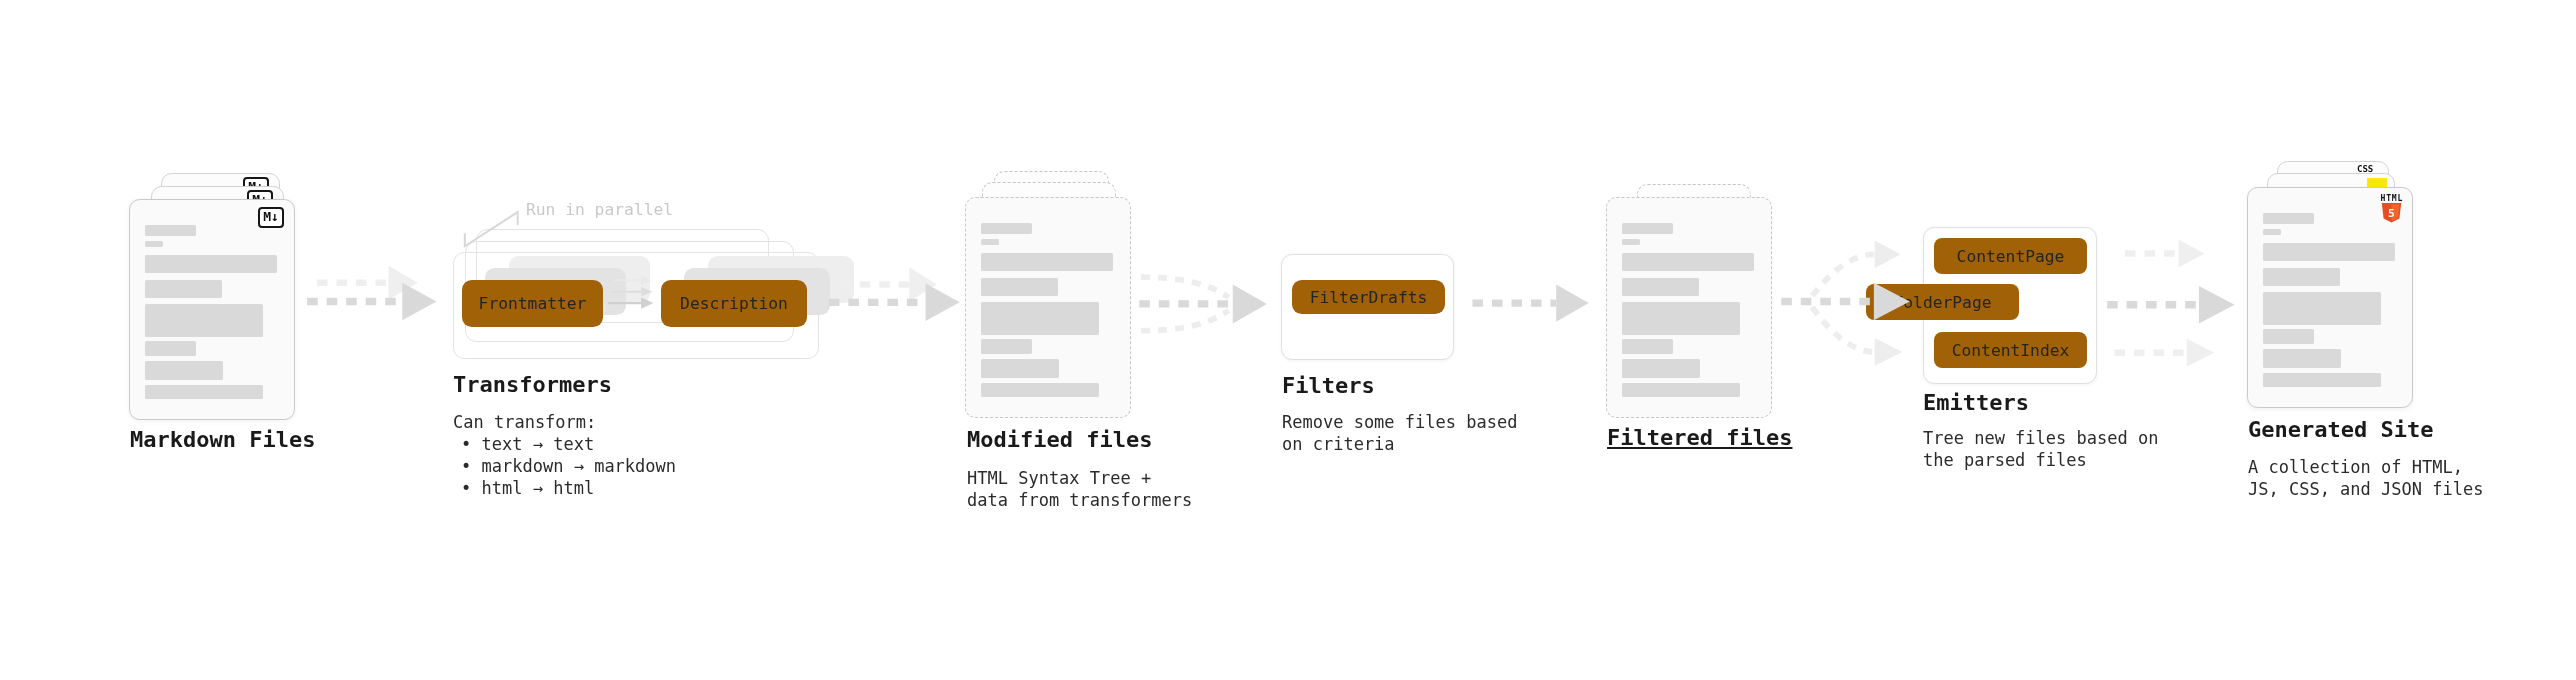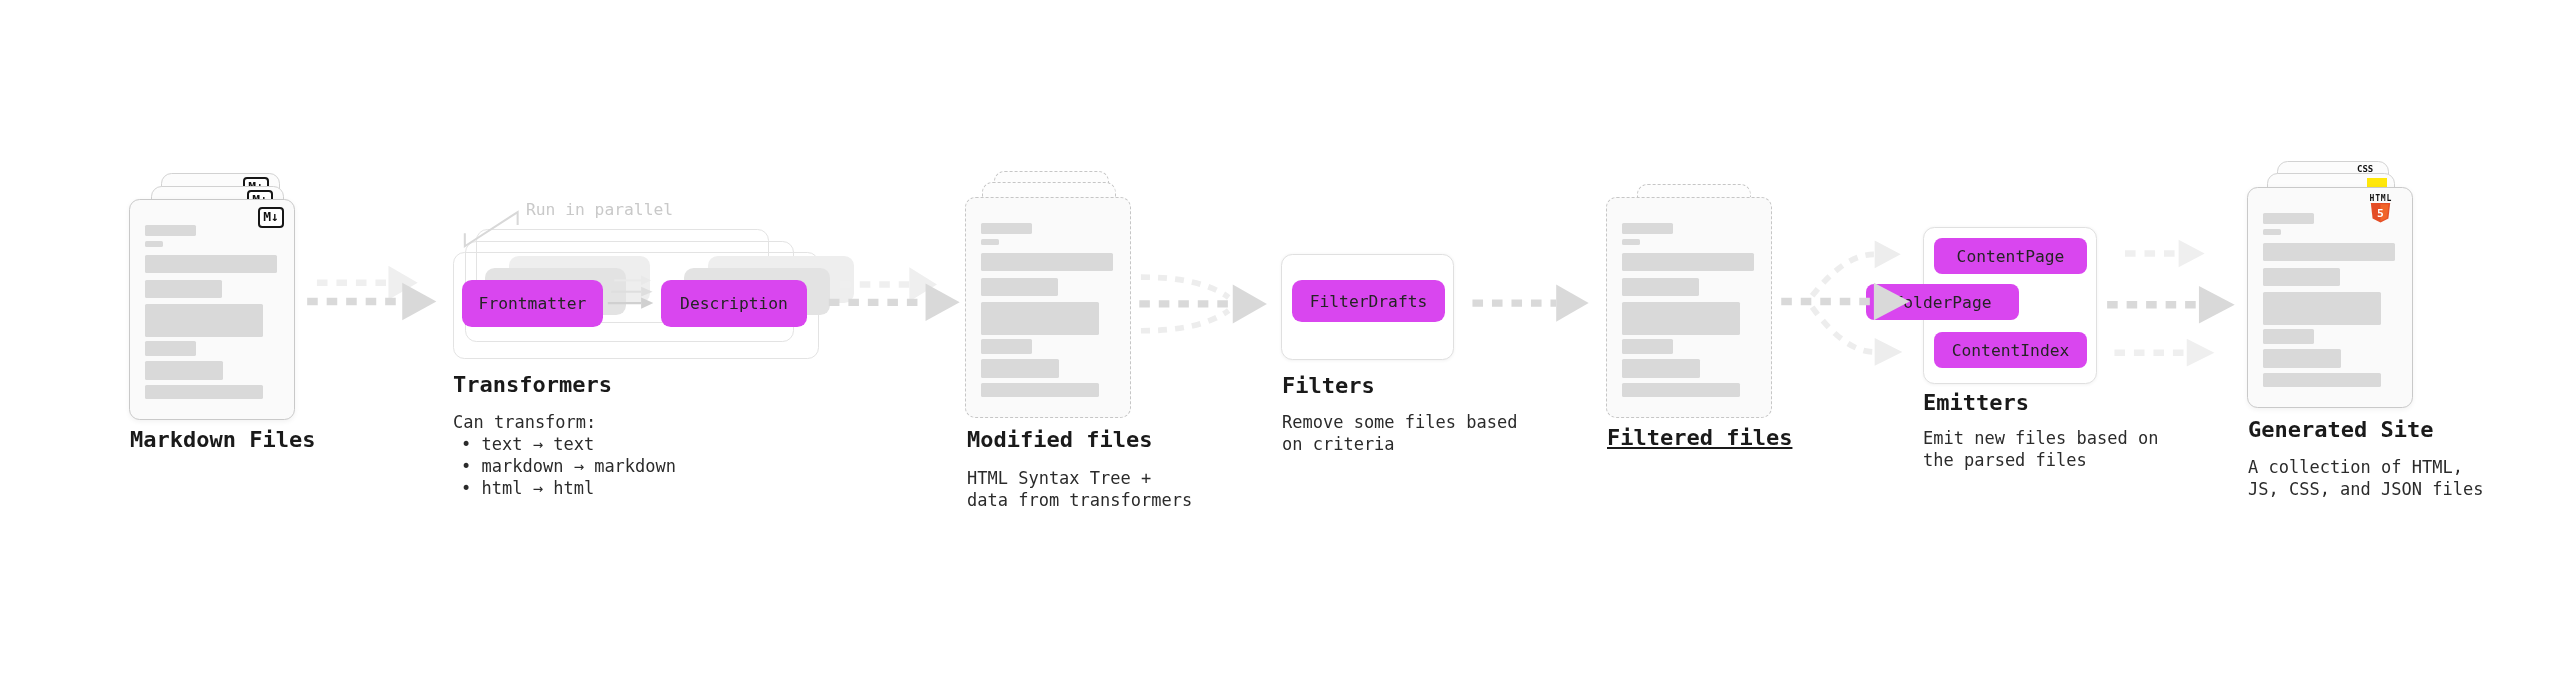--- a/index.html
+++ b/index.html
@@ -23,27 +23,27 @@
   .b7{left:14.6px;top:161px;width:78px;height:18.7px;}
   .b8{left:14.6px;top:185px;width:118px;height:14px;}
 
   
   .md-badge{position:absolute;right:9.8px;border:2.4px solid #161616;border-radius:4.1px;background:#fff;
             font-weight:bold;font-size:13px;line-height:16.3px;padding:0 3.3px;color:#111;}
   .css-badge{position:absolute;right:8px;top:3.3px;width:23px;text-align:left;}
   .css-badge .css-txt{font-size:9px;font-weight:bold;color:#111;line-height:9px;}
   .css-badge .css-bar{height:3.3px;margin-top:0.8px;border-radius:0.8px;}
   .js-badge{position:absolute;right:7.3px;top:4.1px;width:19.5px;height:10.6px;}
-  .html5-badge{position:absolute;right:19px;top:5.7px;width:24.4px;text-align:center;}
+  .html5-badge{position:absolute;right:8px;top:5.7px;width:24.4px;text-align:center;}
   .html5-badge .html-txt{font-size:8.1px;font-weight:bold;color:#111;letter-spacing:0.8px;line-height:9.8px;}
 
   
   .frame{position:absolute;border:1.6px solid #e3e3e3;border-radius:11.4px;box-sizing:border-box;background:transparent;}
   .frame.filled{background:#fff;border-color:#e0e0e0;box-shadow:0 0.8px 3.3px rgba(0,0,0,0.05);}
-  .pill{position:absolute;background:#d946ef;border-radius:9.8px;display:flex;align-items:center;justify-content:center;
+  .pill{position:absolute;background:#a16207;border-radius:9.8px;display:flex;align-items:center;justify-content:center;
         font-size:16.3px;color:#242424;}
   .pill.ghost1{background:#e3e3e3;}
   .pill.ghost2{background:#eeeeee;}
 
   
   .stage-title{position:absolute;font-size:22px;font-weight:bold;color:#1a1a1a;white-space:nowrap;}
   .stage-desc{position:absolute;font-size:17px;line-height:22px;color:#2b2b2b;white-space:nowrap;}
   .annotation{position:absolute;font-size:16.3px;color:#c9c9c9;white-space:nowrap;}
 
   .overlay{position:absolute;left:0;top:0;pointer-events:none;}
@@ -113,21 +113,21 @@
     </div>
     <div class="stage-title" style="left:967px;top:427px;">Modified files</div>
     <div class="stage-desc" style="left:967px;top:467px;">
       <div>HTML Syntax Tree +</div>
       <div>data from transformers</div>
     </div>
   </div>
 
   <div>
     <div class="frame filled" style="left:1281px;top:254px;width:173px;height:106px;"></div>
-    <div class="pill" style="left:1292px;top:280px;width:153px;height:42px;">FilterDrafts</div>
+    <div class="pill" style="left:1292px;top:280px;width:153px;height:34px;">FilterDrafts</div>
     <div class="stage-title" style="left:1282px;top:373px;">Filters</div>
     <div class="stage-desc" style="left:1282px;top:411px;">
       <div>Remove some files based</div>
       <div>on criteria</div>
     </div>
   </div>
 
   <div>
     <div class="doc doc-dashed back" style="left:1637px;top:184px;width:114px;height:221px;"></div>
     <div class="doc doc-dashed" style="left:1606px;top:197px;width:166px;height:221px;">
@@ -143,21 +143,21 @@
     <div class="stage-title" style="left:1607px;top:425px;text-decoration:underline;">Filtered files</div>
   </div>
 
   <div>
     <div class="frame filled" style="left:1923px;top:227px;width:174px;height:157px;"></div>
     <div class="pill" style="left:1934px;top:238px;width:153px;height:36px;border-radius:8.1px;">ContentPage</div>
     <div class="pill" style="left:1866px;top:284px;width:153px;height:36px;border-radius:8.1px;">FolderPage</div>
     <div class="pill" style="left:1934px;top:332px;width:153px;height:36px;border-radius:8.1px;">ContentIndex</div>
     <div class="stage-title" style="left:1923px;top:390px;">Emitters</div>
     <div class="stage-desc" style="left:1923px;top:427px;">
-      <div>Emit new files based on</div>
+      <div>Tree new files based on</div>
       <div>the parsed files</div>
     </div>
   </div>
 
   <div>
     <div class="doc doc-solid back" style="left:2277px;top:161px;width:112px;height:221px;">
       <div class="css-badge">
         <div class="css-txt">CSS</div>
         <div class="css-bar" style="height:3.3px;margin-top:0.8px;border-radius:0.8px;background:#2760f6;"></div>
       </div>

